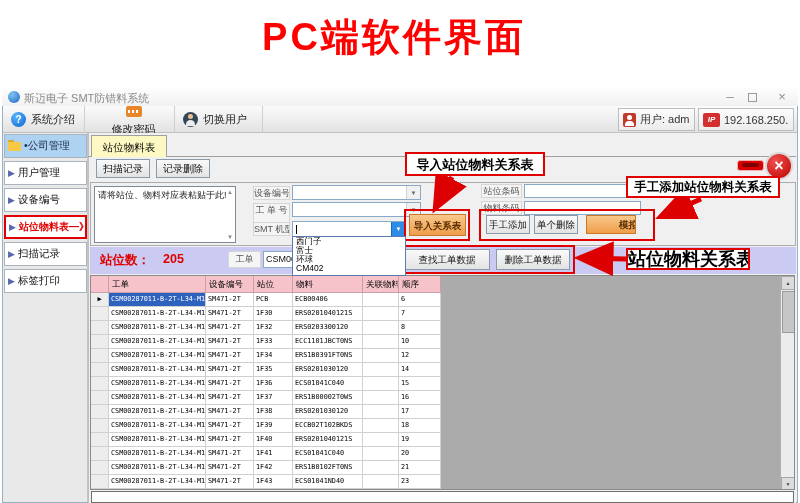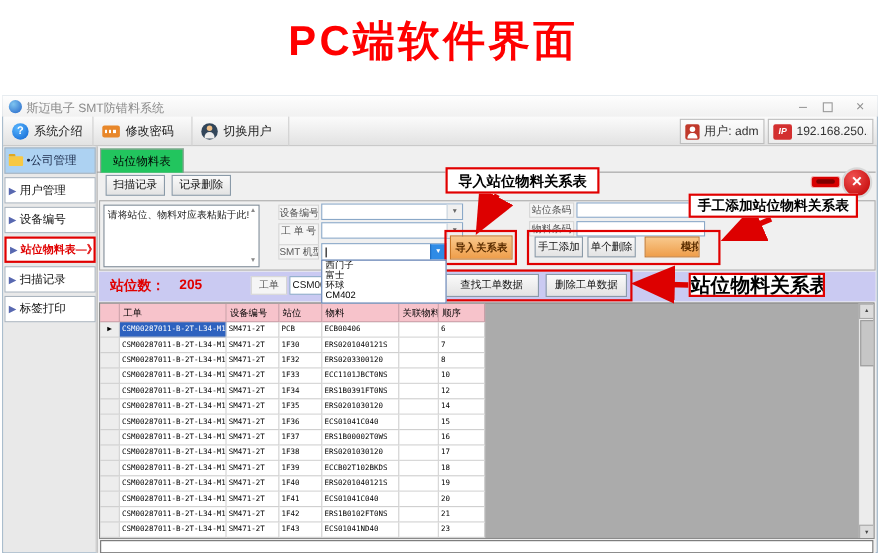--- a/index.html
+++ b/index.html
@@ -24,21 +24,21 @@
   .ctl-min{left:722px;}
   .ctl-max{left:748px;top:93px;width:9px;height:9px;border:1.5px solid #9a9a9a;}
   .ctl-close{left:774px;}
 
   
   .toolbar{left:3px;top:106px;width:794px;height:27px;
            background:linear-gradient(#FBFBFB,#E2E2E2);border-bottom:1px solid #C0C0C0;}
   .tbtn{top:106px;height:27px;border-right:1px solid #CFCFCF;display:flex;align-items:center;
         font-size:11px;color:#222;gap:5px;padding-left:8px;}
   .tb1{left:3px;width:82px;}
-  .tb2{left:85px;width:90px;}
+  .tb2{left:85px;width:90px;flex-direction:column;}
   .tb3{left:175px;width:88px;}
   .q-icon{width:15px;height:15px;border-radius:50%;background:radial-gradient(circle at 35% 30%,#58B6FF,#0E62D0);
           color:#fff;font-size:10px;font-weight:bold;text-align:center;line-height:15px;flex:0 0 auto;}
   .kb-icon{width:16px;height:11px;background:#E8872A;border-radius:2px;position:relative;flex:0 0 auto;}
   .kb-icon::after{content:"";position:absolute;left:2px;top:4px;width:12px;height:3px;
           background:repeating-linear-gradient(90deg,#fff 0 2px,transparent 2px 4px);}
   .person-icon{width:15px;height:15px;border-radius:50%;background:#32465A;position:relative;flex:0 0 auto;}
   .person-icon::before{content:"";position:absolute;top:2px;left:5px;width:5px;height:5px;border-radius:50%;background:#F0C088;}
   .person-icon::after{content:"";position:absolute;bottom:1px;left:3px;width:9px;height:6px;border-radius:5px 5px 0 0;background:#EDEDED;}
   .badge{top:108px;height:23px;border:1px solid #BDBDBD;background:linear-gradient(#FCFCFC,#ECECEC);
@@ -57,21 +57,21 @@
              display:flex;align-items:center;gap:3px;padding-left:3px;font-size:10.5px;color:#111;}
   .side-active{background:#ADD2F2;color:#1A2A4A;}
   .side-red{border:2px solid #E00000;color:#E00000;font-weight:bold;font-size:10px;}
   .tri{color:#5868B0;font-size:9px;flex:0 0 auto;}
   .folder-icon{width:13px;height:9px;background:#F7C843;border-radius:1px;position:relative;flex:0 0 auto;}
   .folder-icon::before{content:"";position:absolute;top:-2px;left:0;width:6px;height:2px;background:#E0A820;border-radius:1px 1px 0 0;}
 
   
   .content-bg{left:88px;top:133px;width:708px;height:370px;background:#F0F0F0;border-left:1px solid #C0C0C0;}
   .tab-line{left:88px;top:156px;width:708px;height:1px;background:#A0A0A0;}
-  .tab{left:91px;top:135px;width:76px;height:22px;background:#22c55e;border:1px solid #A0A0A0;border-bottom:none;
+  .tab{left:91px;top:135px;width:76px;height:22px;background:#fef9c3;border:1px solid #A0A0A0;border-bottom:none;
        font-size:10.5px;text-align:center;line-height:22px;}
   .pushbtn{background:linear-gradient(#FAFAFA,#E3E3E3);border:1px solid #8A9AA8;font-size:10px;
            text-align:center;color:#111;}
   .btn-scan{left:96px;top:159px;width:54px;height:19px;line-height:18px;}
   .btn-recdel{left:156px;top:159px;width:54px;height:19px;line-height:18px;}
   .form-panel{left:90px;top:182px;width:706px;height:64px;border:1px solid #ACACAC;}
 
   
   .paste-box{left:94px;top:186px;width:142px;height:57px;background:#fff;border:1px solid #7E8A96;
              font-size:9px;color:#222;padding:2px 10px 2px 3px;}

